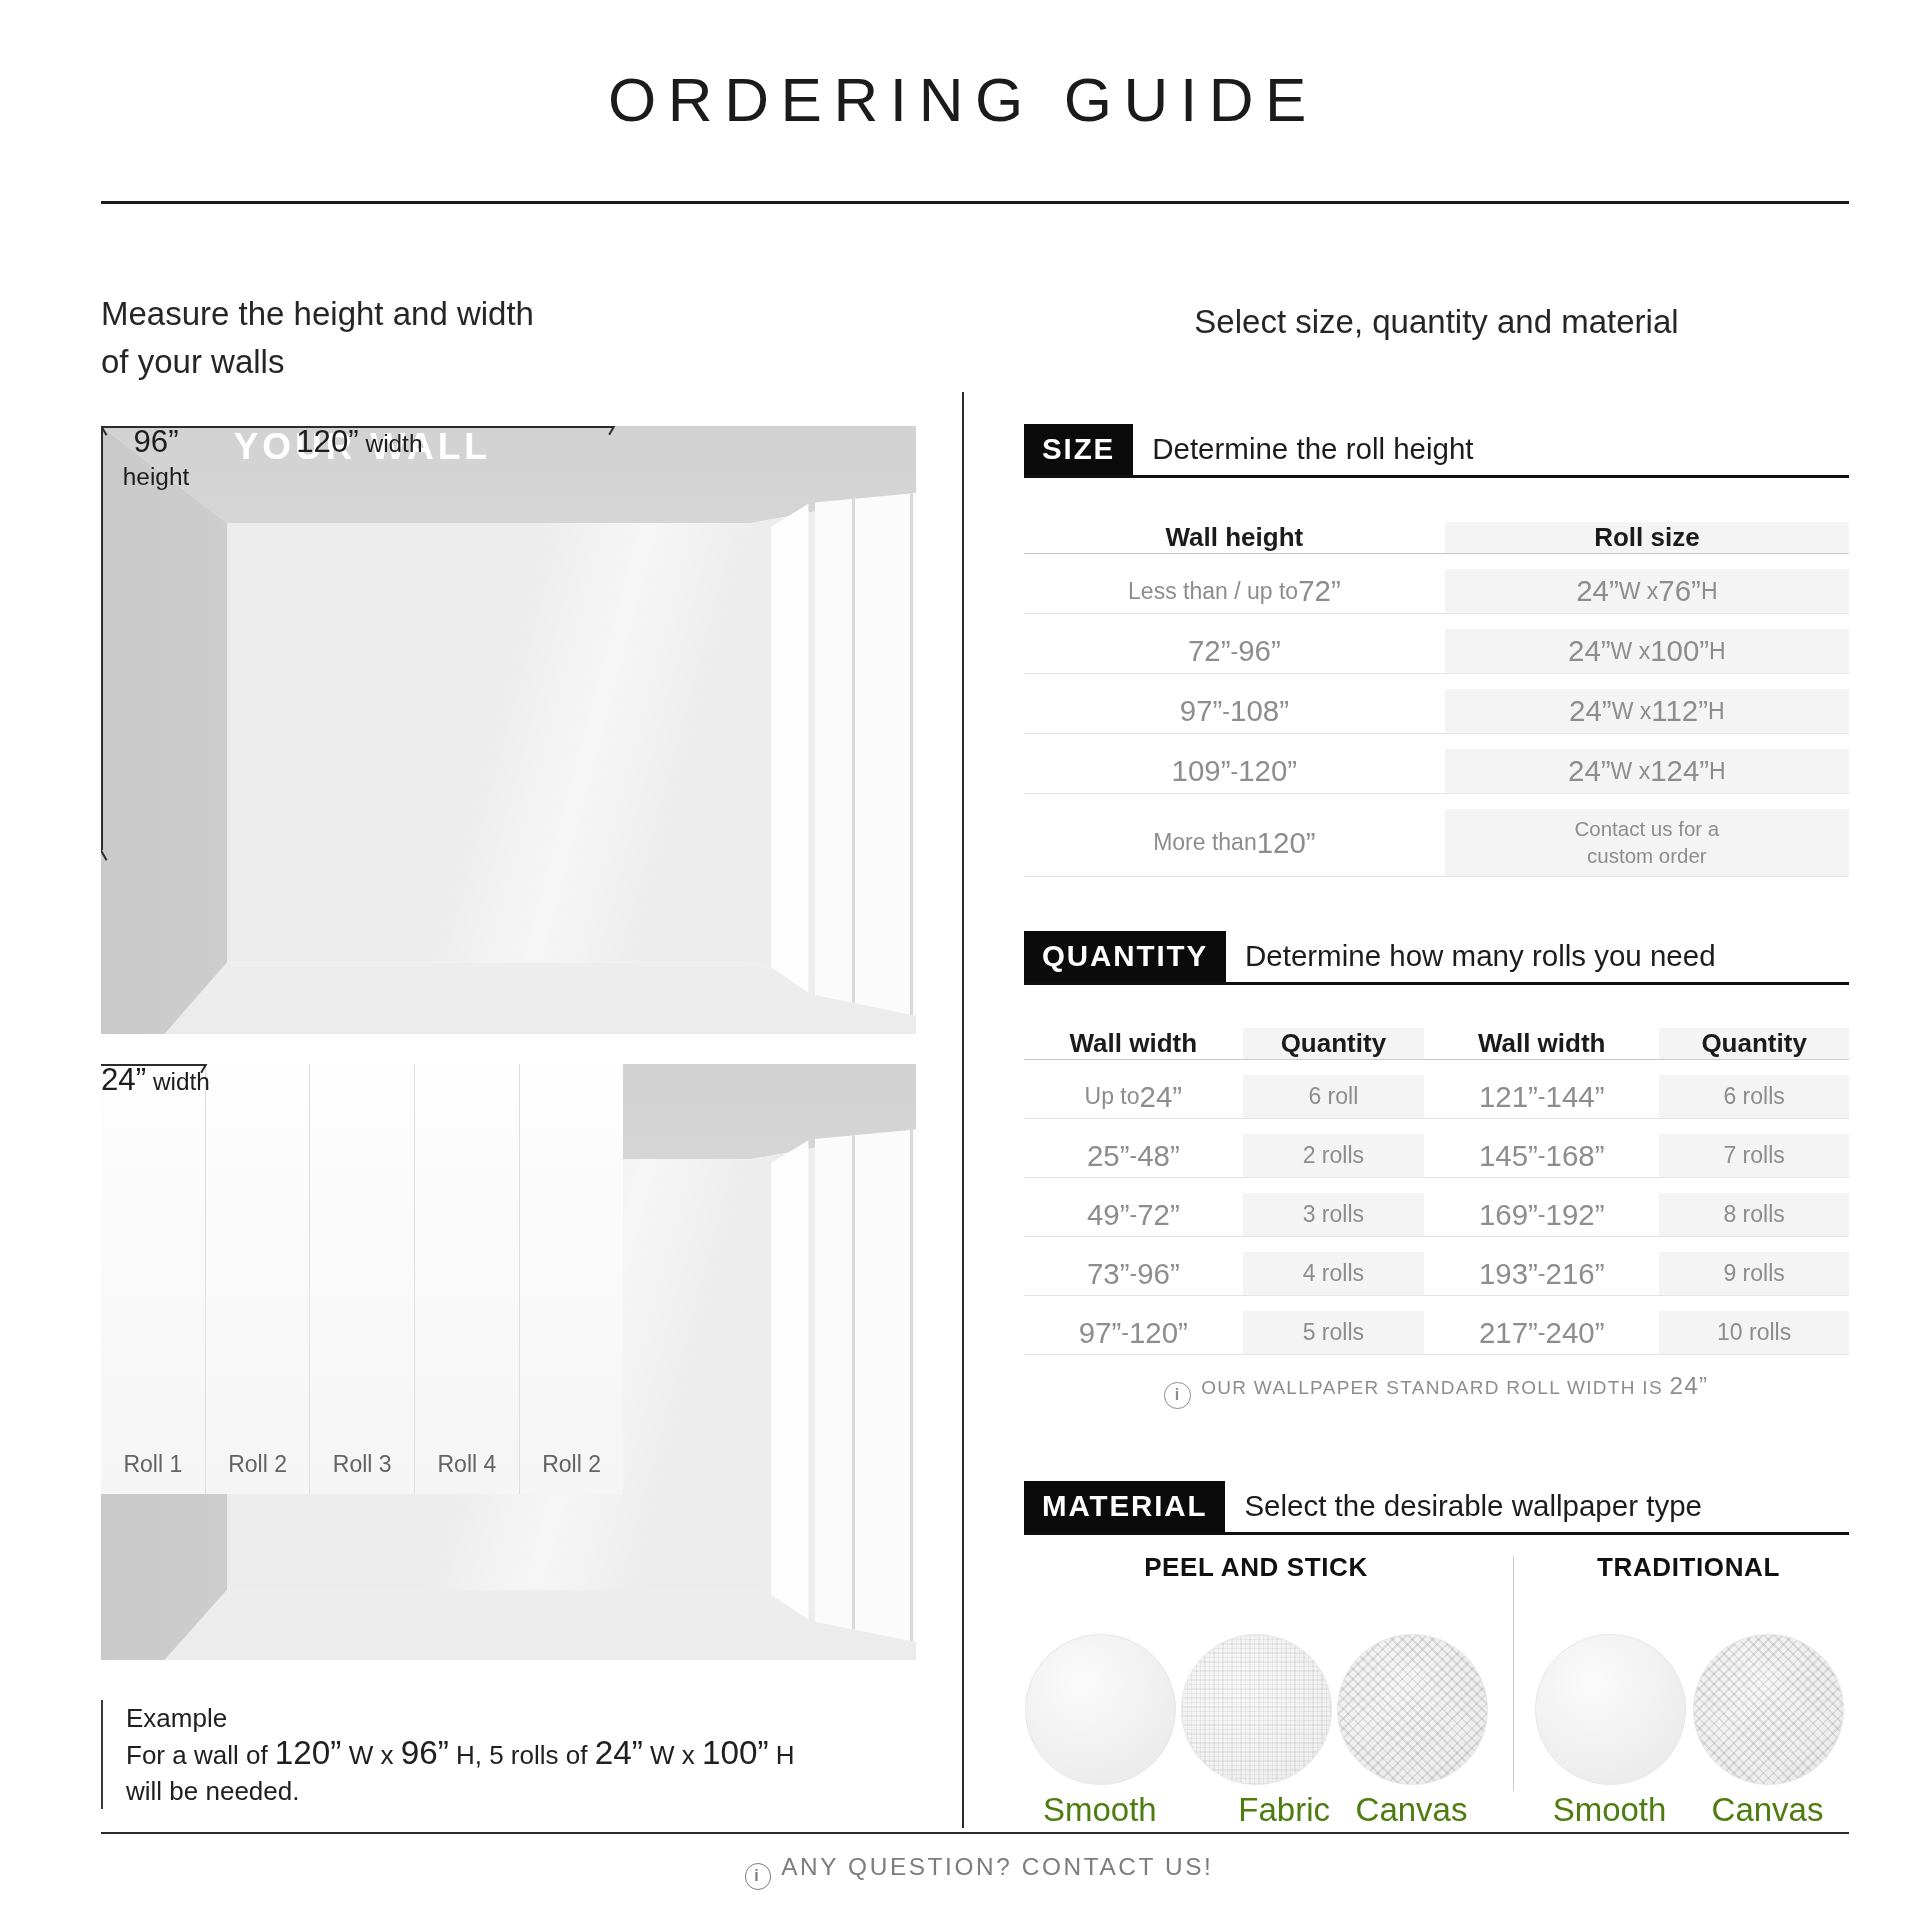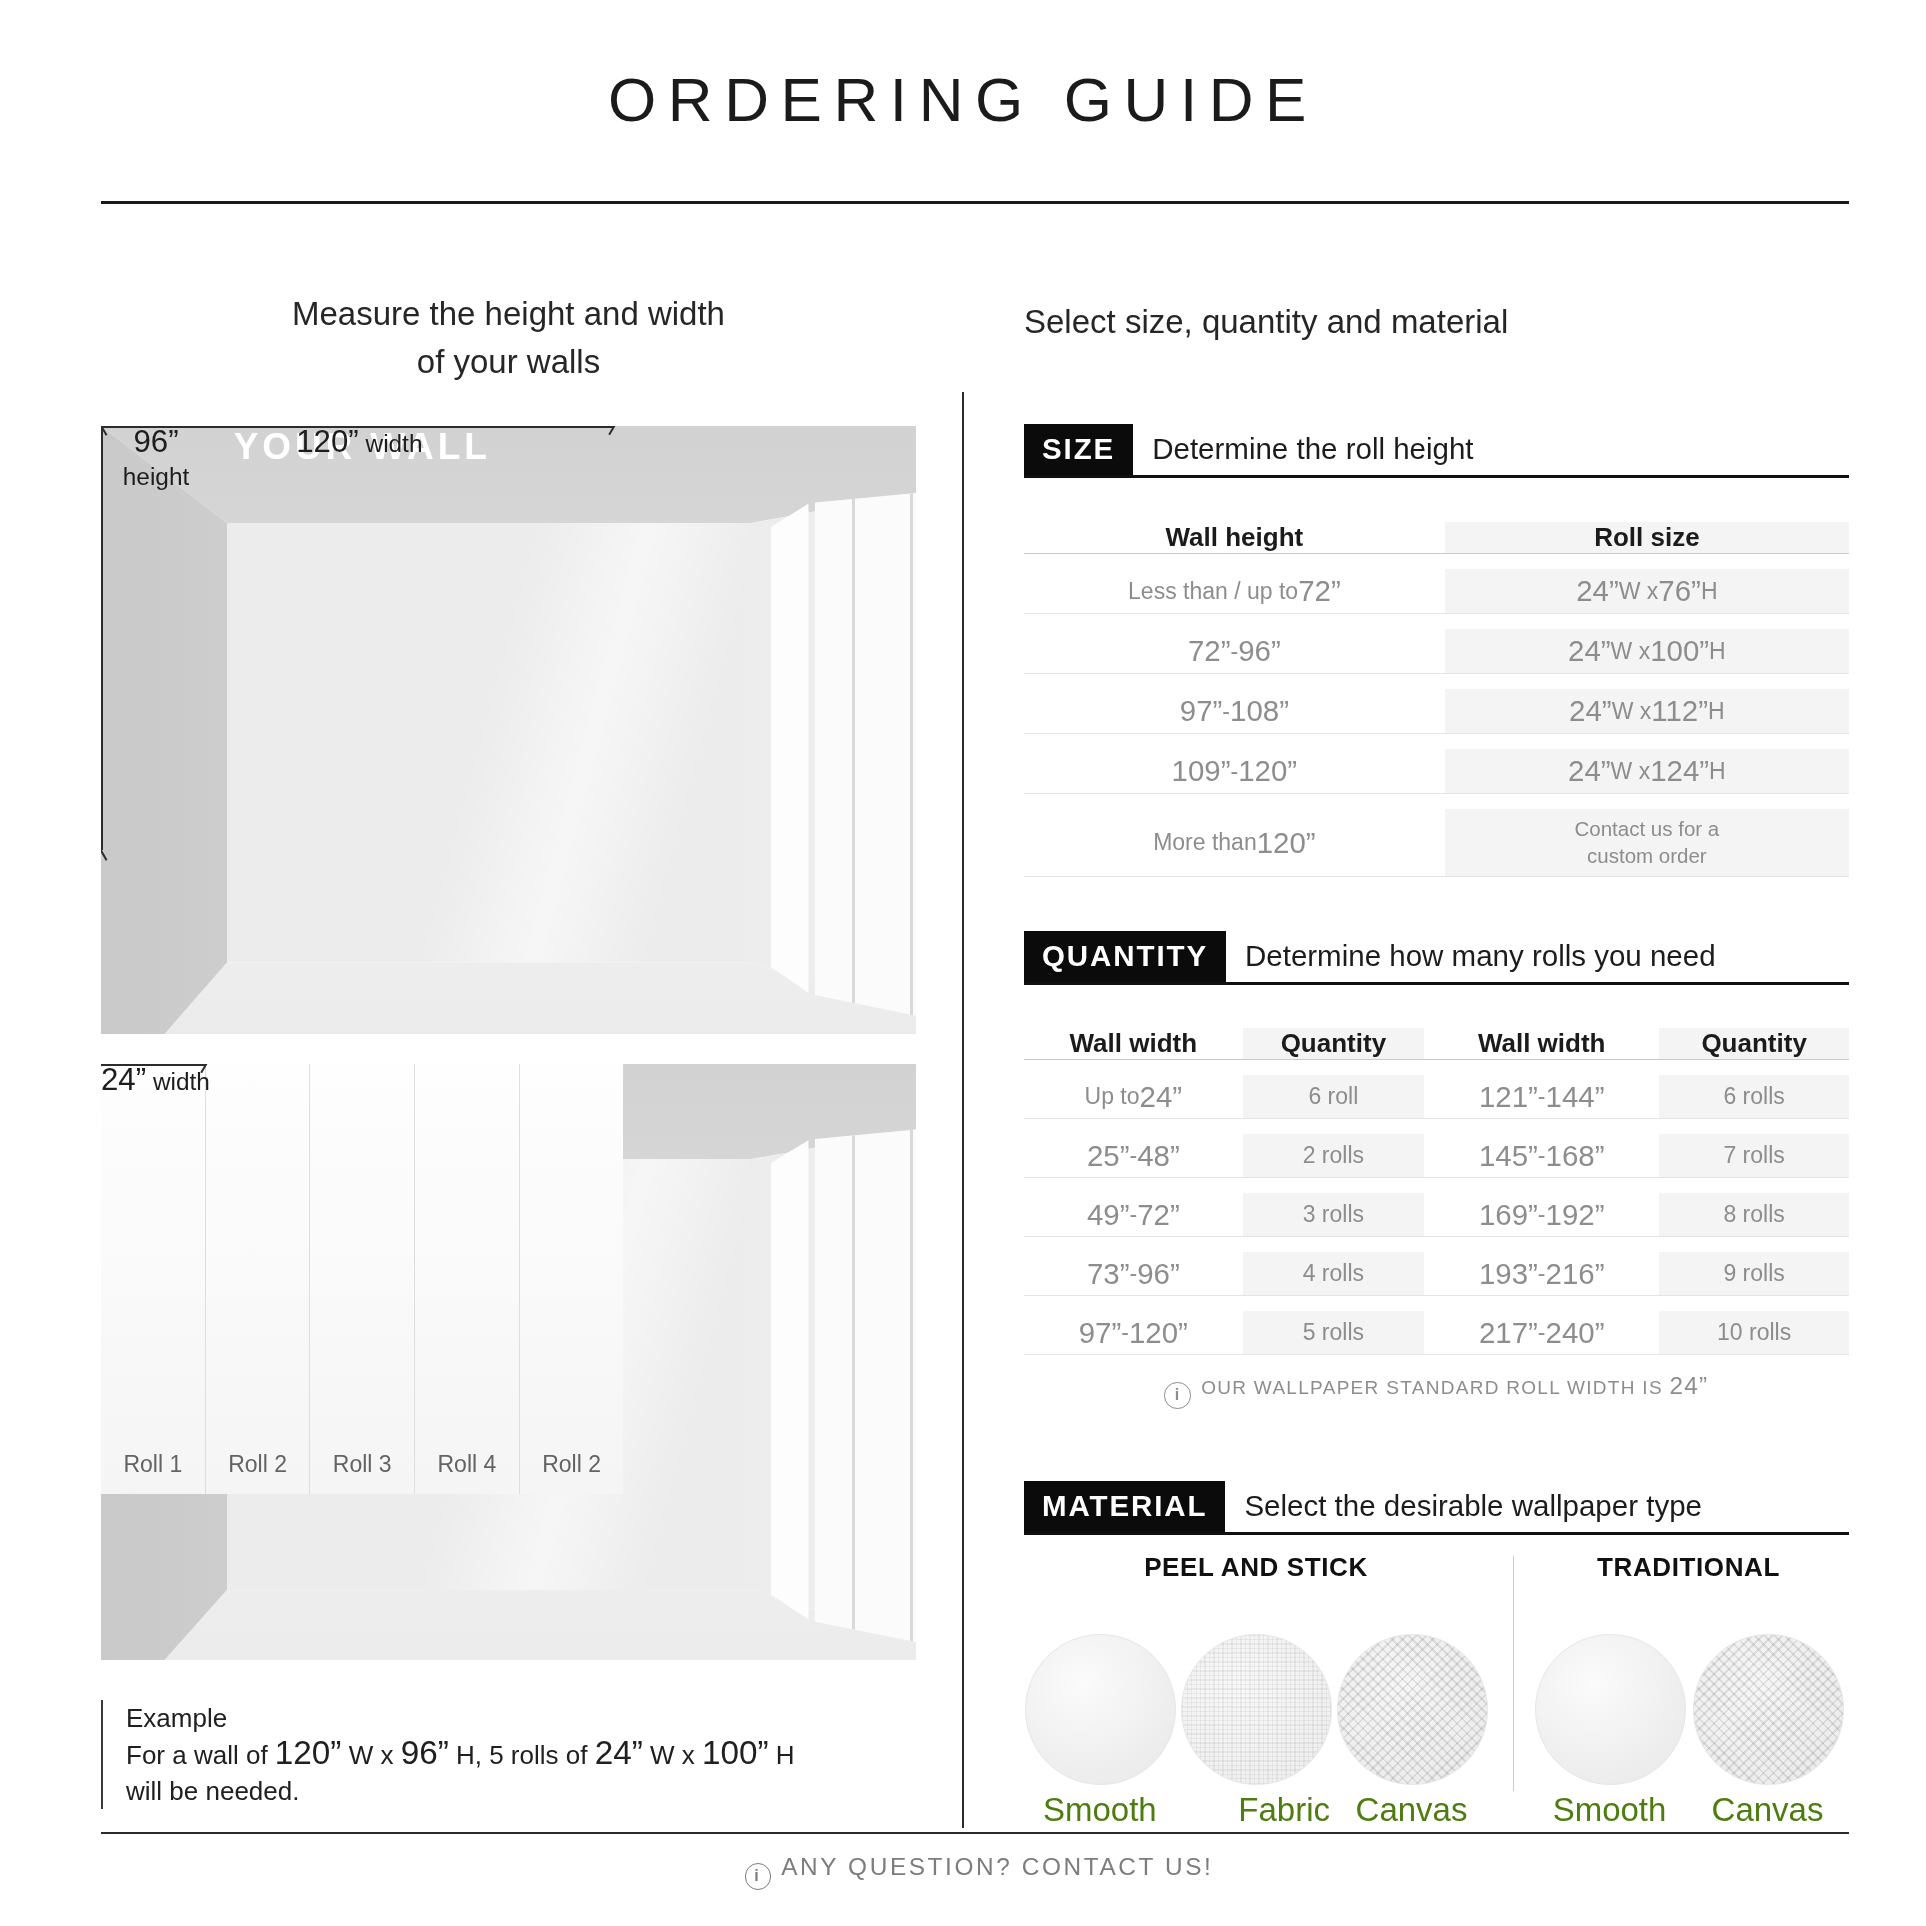--- a/index.html
+++ b/index.html
@@ -7,23 +7,23 @@
         font-family:"Liberation Sans",sans-serif;color:#1c1c1c;overflow:hidden;}
 
   
   .title{position:absolute;left:0;right:0;top:64px;text-align:center;
          font-size:62px;font-weight:500;letter-spacing:11.6px;color:#1b1b1b;}
   .rule{position:absolute;background:#1a1a1a;}
   .title-rule{left:101px;width:1748px;top:201px;height:2.6px;}
   .footer-rule{left:101px;width:1748px;top:1832px;height:1.9px;background:#2b2b2b;}
   .maindiv{position:absolute;left:962px;top:392px;width:1.9px;height:1436px;background:#2b2b2b;}
 
-  .left-heading{position:absolute;left:101px;width:815px;top:290px;text-align:center;
+  .left-heading{position:absolute;left:101px;width:815px;top:290px;
                 font-size:33px;line-height:48px;color:#262626;}
-  .right-heading{position:absolute;left:1024px;width:825px;top:303px;text-align:left;
+  .right-heading{position:absolute;left:1024px;width:825px;top:303px;text-align:center;
                  font-size:33px;color:#262626;}
 
   
   .room{position:absolute;left:101px;width:815px;overflow:hidden;background:#fff;}
   .room1{top:426px;height:608px;}
   .room2{top:1064px;height:596px;}
   .room>div{position:absolute;inset:0;}
   .ceiling{clip-path:polygon(0 0,100% 0,100% 11%,79.6% 16%,15.5% 16%);
            background:linear-gradient(180deg,#d2d2d2,#e7e7e7);}
   .leftwall{clip-path:polygon(0 0,15.5% 16%,15.5% 88.2%,0 112%);

